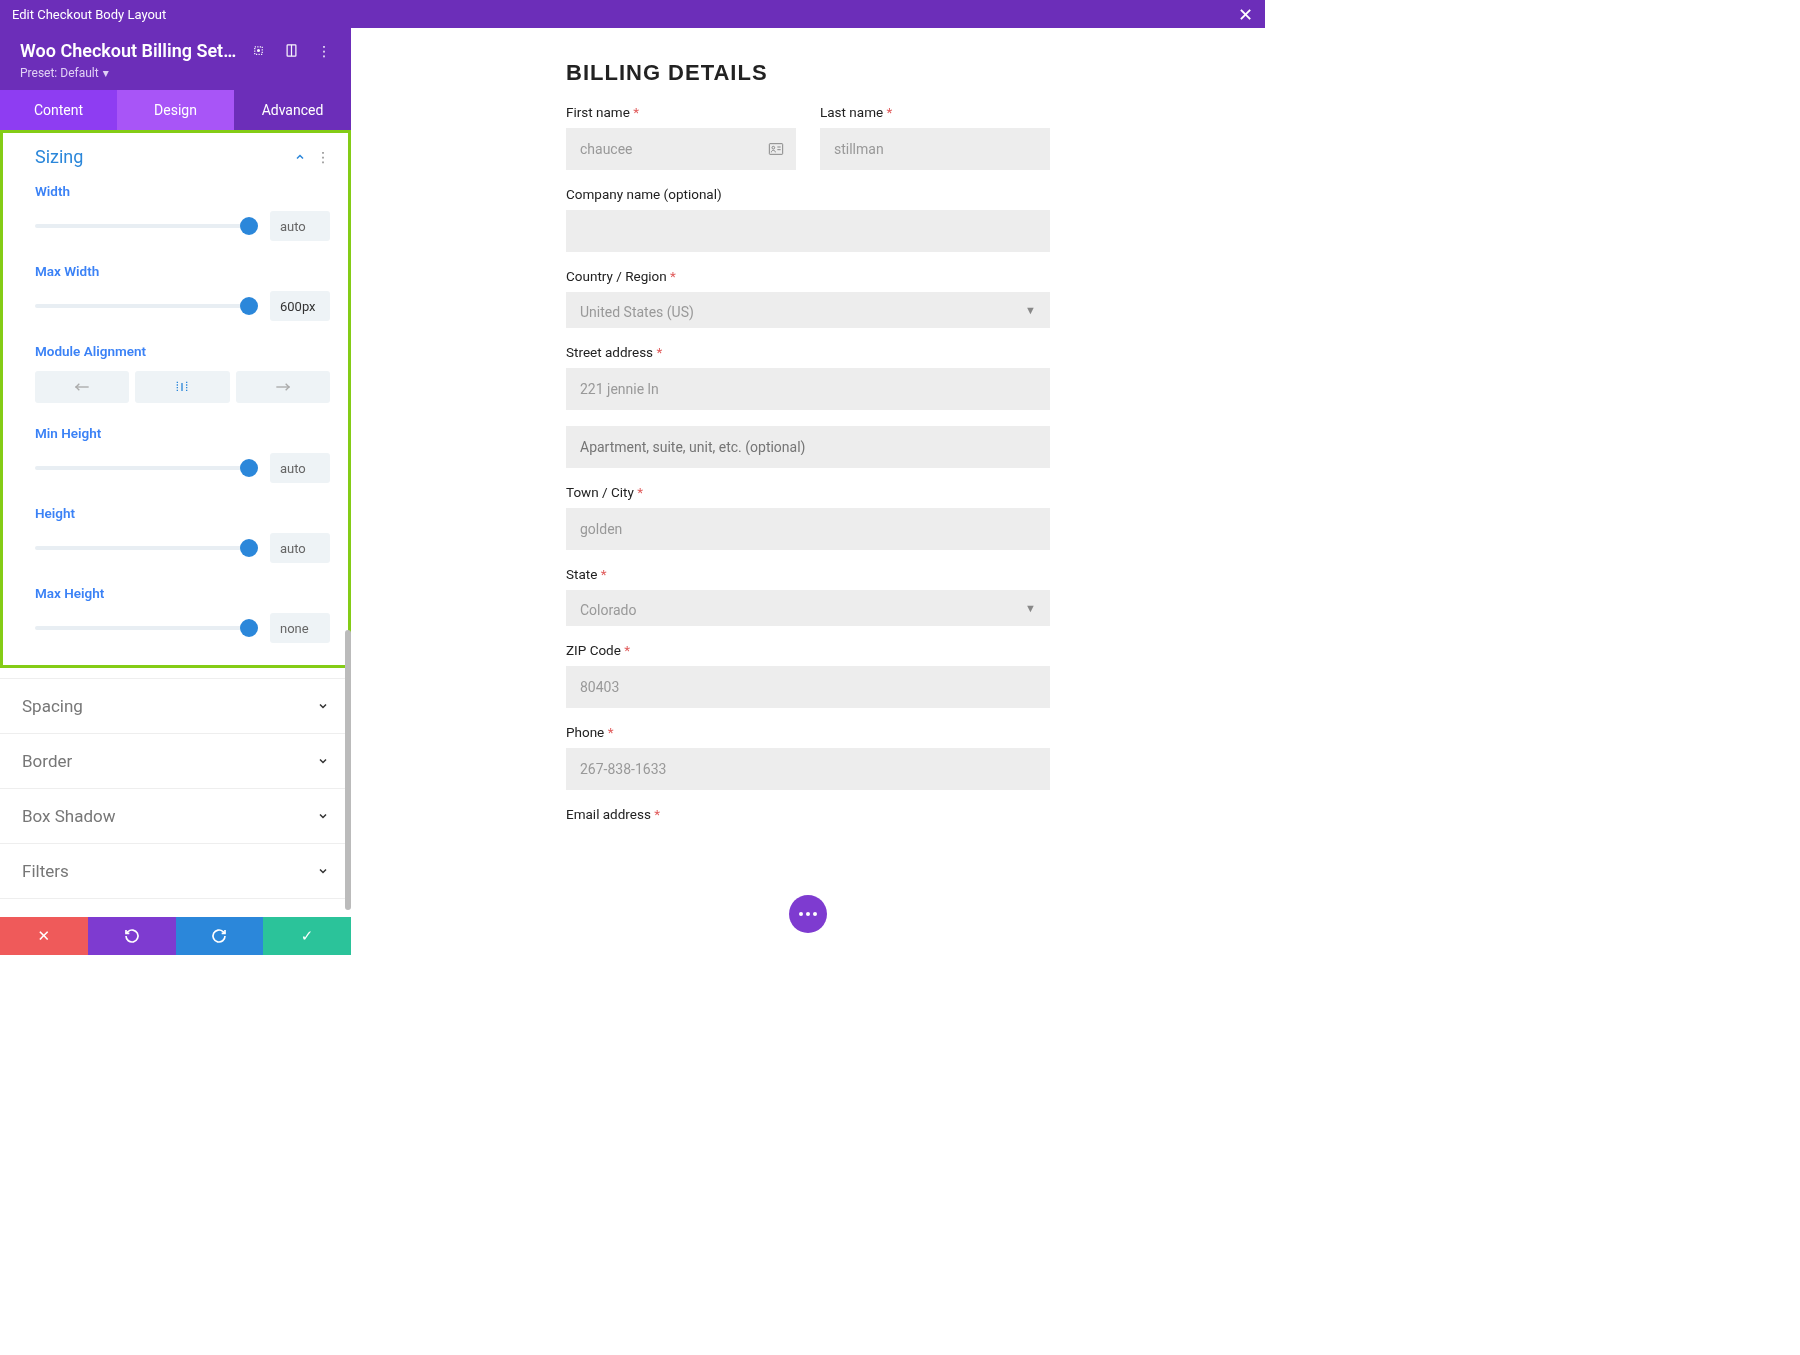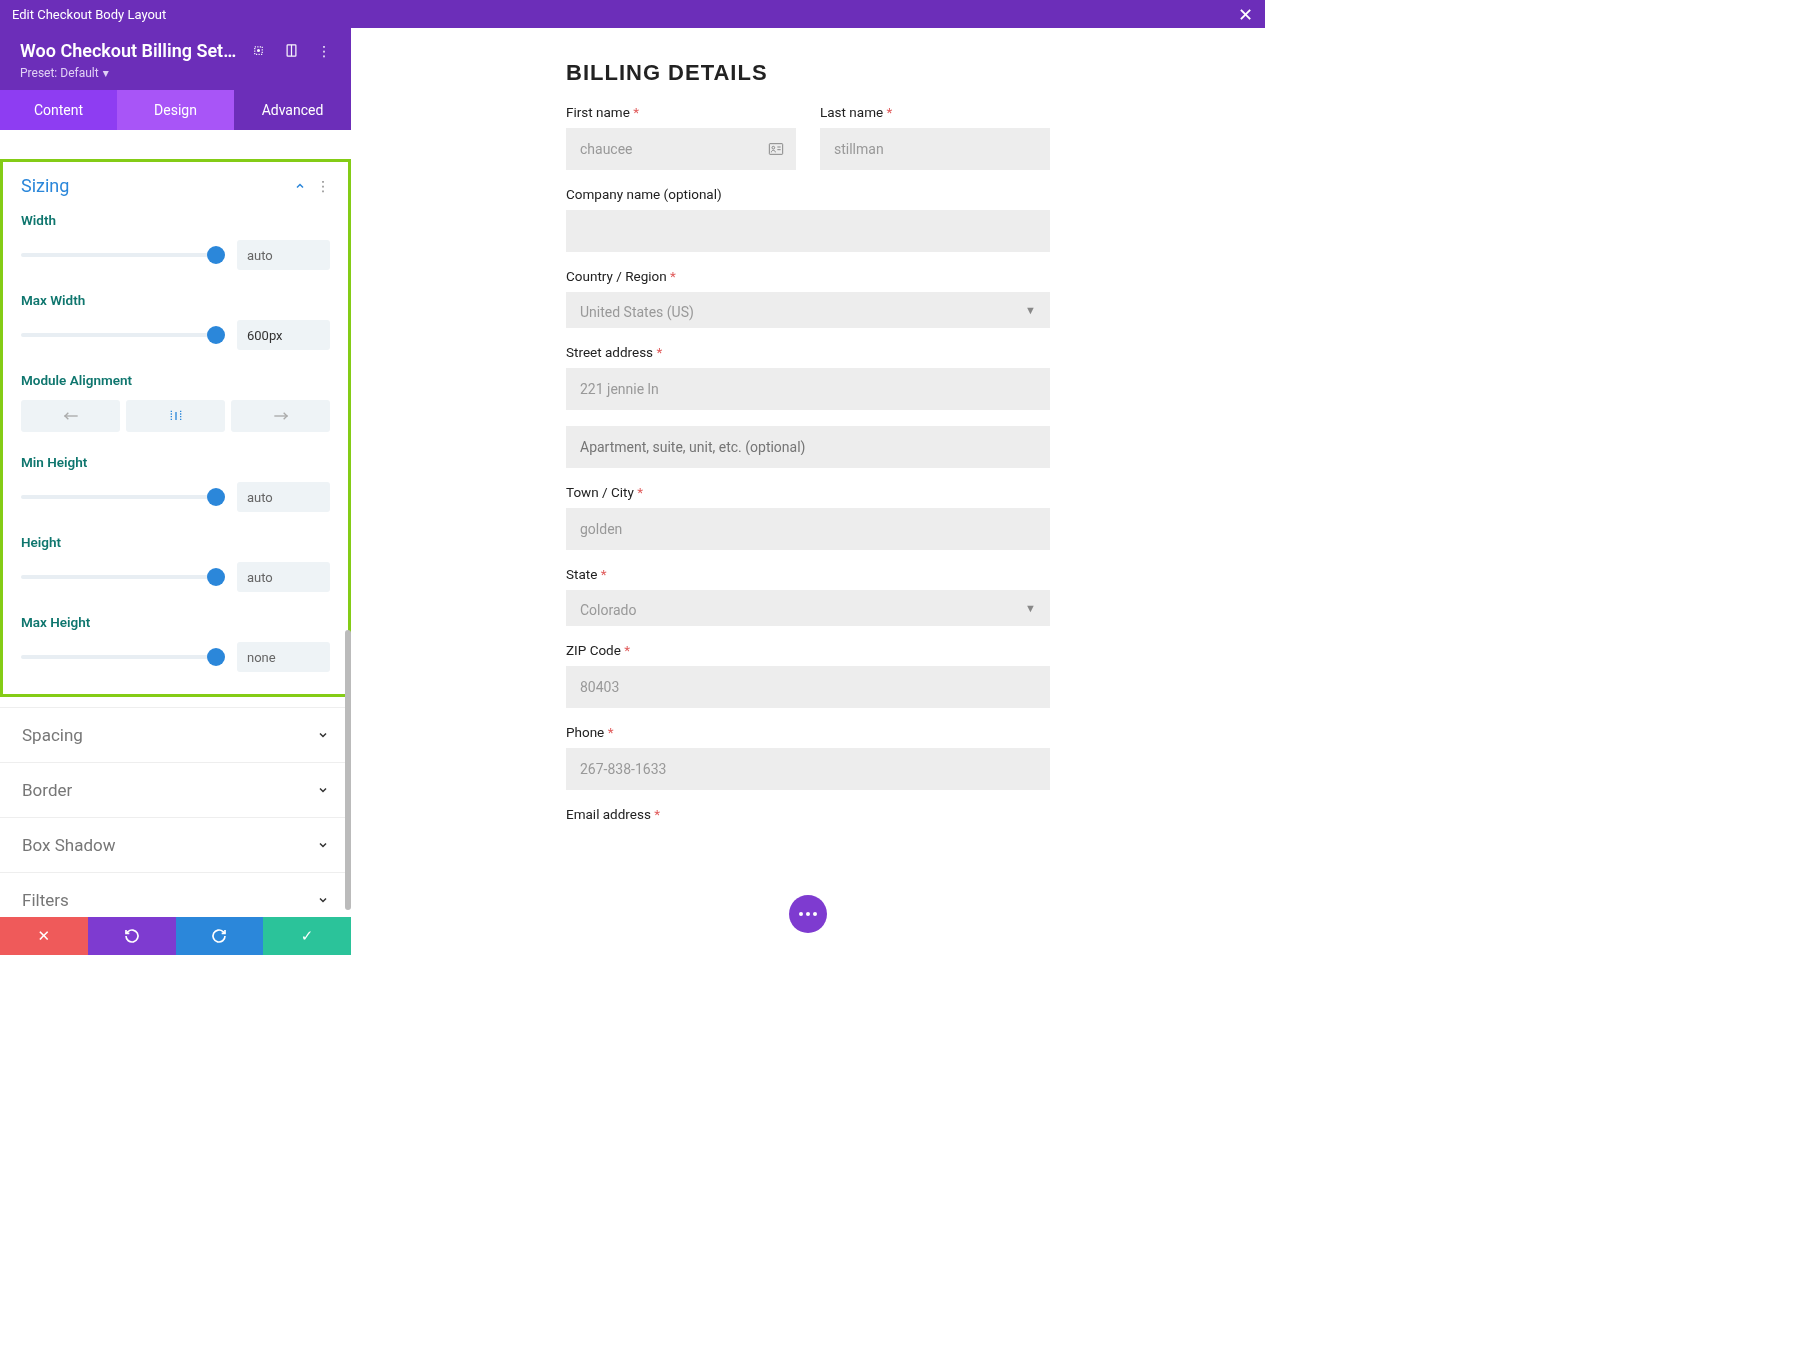--- a/index.html
+++ b/index.html
@@ -21,33 +21,33 @@
 .tabs { display: flex; background: #8e3df2; }
 .tab { flex: 1; text-align: center; padding: 12px 1px; color: #fff; font-size: 14px; cursor: pointer; }
 .tab.active { background: #a855f7; }
 .tab.dark { background: #6c2eb9; }
 
 
 .sidebar { width: 351px; position: absolute; left: 0; top: 28px; bottom: 0; display: flex; flex-direction: column; background: #fff; }
 .sidebar-body { flex: 1; overflow-y: auto; position: relative; }
 
 
-.section-open { border: 3px solid #84cc16; border-top-width: 3px; padding: 13px 18px 22px 18px; background: #fff; margin-top: 29px; }
+.section-open { border: 3px solid #84cc16; border-top-width: 3px; padding: 13px 18px 22px 32px; background: #fff; }
 .section-header { display: flex; align-items: center; justify-content: space-between; margin-bottom: 16px; }
 .section-title-open { color: #2b87da; font-size: 18px; font-weight: 400; }
 .section-header-icons { display: flex; gap: 10px; align-items: center; color: #2b87da; }
 .section-header-icons .chev { font-size: 14px; cursor: pointer; }
 .section-header-icons .dots { font-size: 14px; cursor: pointer; color: #888; }
 
 .field-group { margin-bottom: 22px; }
-.field-label { font-size: 13.5px; color: #0f766e; font-weight: 600; margin-bottom: 12px; }
+.field-label { font-size: 13.5px; color: #3b82f6; font-weight: 600; margin-bottom: 12px; }
 .slider-row { display: flex; align-items: center; gap: 14px; }
 .slider-track { flex: 1; height: 4px; background: #e8eef3; border-radius: 2px; position: relative; }
 .slider-thumb { width: 18px; height: 18px; background: #2b87da; border-radius: 50%; position: absolute; right: -2px; top: -7px; cursor: pointer; }
-.slider-input { width: 93px; height: 30px; background: #eef3f6; border: none; border-radius: 3px; padding: 0 10px; font-size: 13px; color: #666; }
+.slider-input { width: 60px; height: 30px; background: #eef3f6; border: none; border-radius: 3px; padding: 0 10px; font-size: 13px; color: #666; }
 
 .align-row { display: flex; gap: 6px; }
 .align-btn { flex: 1; height: 32px; background: #eef3f6; border-radius: 3px; display: flex; align-items: center; justify-content: center; cursor: pointer; color: #aaa; font-size: 14px; }
 .align-btn.active { color: #2b87da; }
 
 
 .section-collapsed { border-top: 1px solid #eee; padding: 17px 22px; display: flex; align-items: center; justify-content: space-between; cursor: pointer; }
 .section-collapsed-title { font-size: 17px; color: #777; font-weight: 400; }
 .section-collapsed .chev { color: #333; font-size: 13px; }
 

